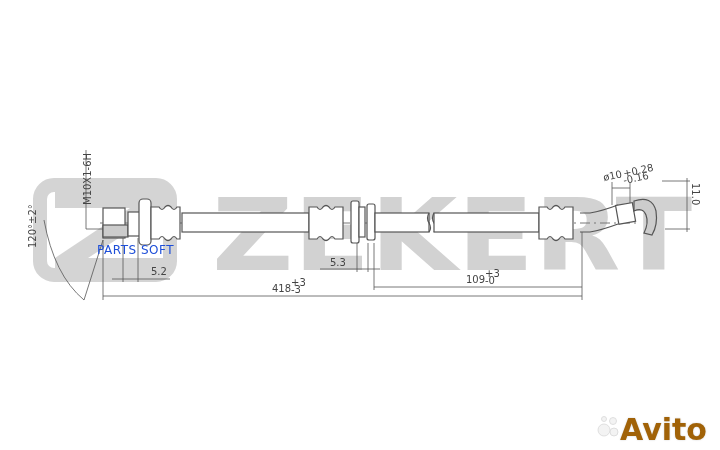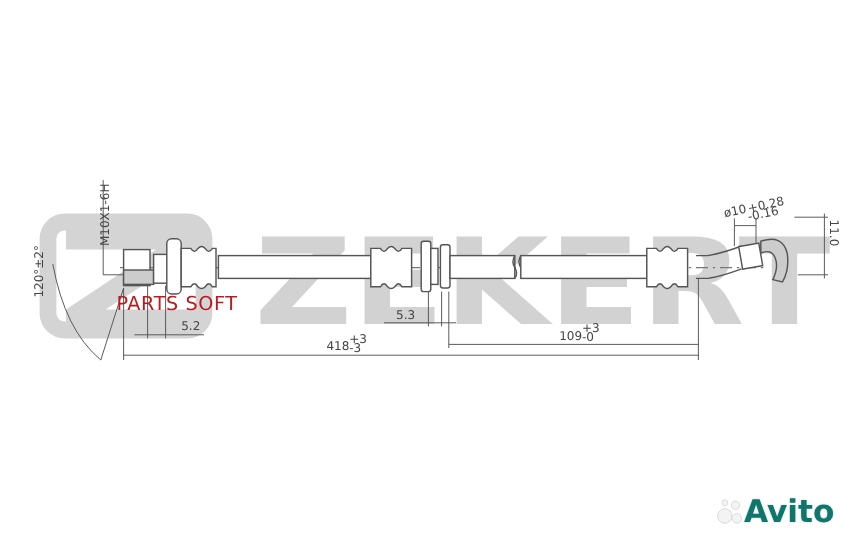--- a/index.html
+++ b/index.html
@@ -1,22 +1,22 @@
 <!DOCTYPE html>
 <html><head>
 <meta charset="utf-8">
 <style>
   html,body{margin:0;padding:0;background:#fff;}
   .canvas{position:relative;width:720px;height:450px;overflow:hidden;background:#fff;font-family:"DejaVu Sans",sans-serif;}
   svg{position:absolute;left:0;top:0;}
   .wm{fill:#d4d4d4;}
   .wm-text{font-family:"DejaVu Sans",sans-serif;font-weight:bold;fill:#d2d2d2;}
-  .parts{position:absolute;left:97px;top:243px;font-size:16px;color:#b91c1c;letter-spacing:0.5px;font-family:"DejaVu Sans",sans-serif;}
+  .parts{position:absolute;left:97px;top:243px;font-size:12px;color:#1d4ed8;letter-spacing:0.5px;font-family:"DejaVu Sans",sans-serif;}
   .dim{font-family:"DejaVu Sans",sans-serif;font-size:10px;fill:#444;}
-  .avito{position:absolute;left:620px;top:412px;font-size:26px;color:#0f766e;font-family:"DejaVu Sans",sans-serif;font-weight:bold;text-shadow:0 0 2px #cfcfcf;}
+  .avito{position:absolute;left:620px;top:412px;font-size:30px;color:#a16207;font-family:"DejaVu Sans",sans-serif;font-weight:bold;text-shadow:0 0 2px #cfcfcf;}
   .avito-dots{position:absolute;left:596px;top:414px;width:24px;height:24px;}
 </style>
 </head>
 <body>
 
 <div class="canvas">
   <svg width="720" height="450" viewBox="0 0 720 450">
 
     <g>
       <rect x="40" y="185" width="130" height="90" rx="14" fill="none" stroke="#d4d4d4" stroke-width="14"></rect>

